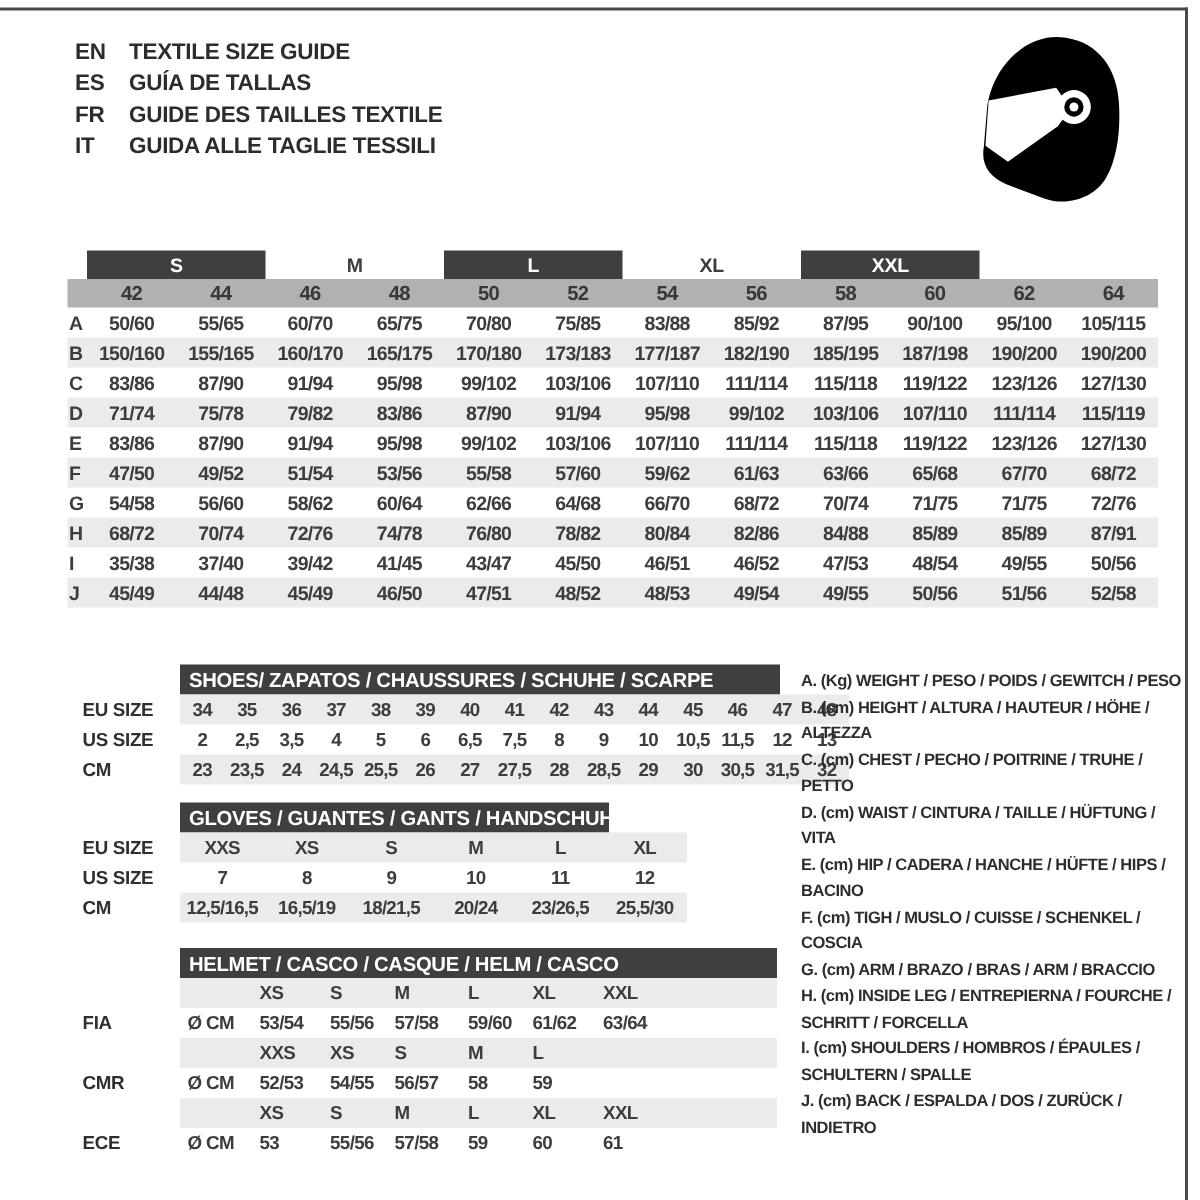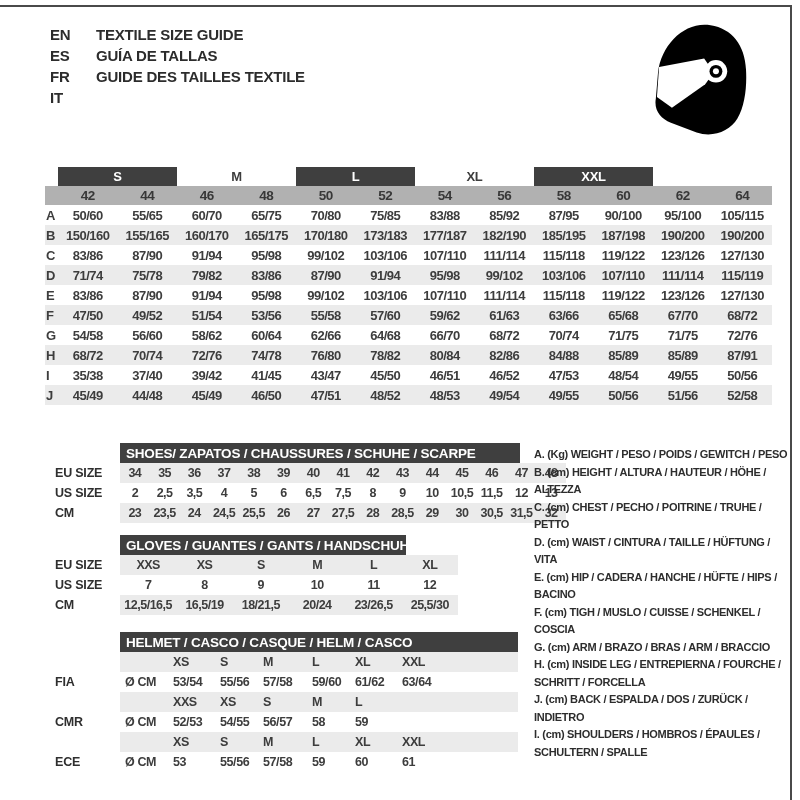--- a/index.html
+++ b/index.html
@@ -5,21 +5,21 @@
   html,body { margin:0; padding:0; background:#fff; }
   .page {
     position:relative; width:800px; height:800px; background:#ffffff;
     font-family:"Liberation Sans", sans-serif; color:#3d3d3d; overflow:hidden;
   }
   .border-top { position:absolute; top:5px; left:0; width:792px; height:2px; background:#4a4a4a; }
   .border-right { position:absolute; top:5px; left:790px; width:2px; height:795px; background:#4a4a4a; }
 
   
   .languages { position:absolute; left:50px; top:24px; }
-  .lang-row { display:flex; height:21px; align-items:center; font-weight:bold; font-size:15px; color:#2c2c2c; letter-spacing:-0.2px;gap:10px; }
+  .lang-row { display:flex; height:21px; align-items:center; font-weight:bold; font-size:15px; color:#2c2c2c; letter-spacing:-0.2px; }
   .lang-code { width:36px; }
 
   .helmet-icon { position:absolute; left:648px; top:22px; width:108px; height:118px; }
 
   
   .textile { position:absolute; left:45px; top:167px; width:727px; }
   .tgrid { display:grid; grid-template-columns:13px repeat(12, 1fr); }
   .size-bar { height:19px; }
   .size-label { display:flex; align-items:center; justify-content:center; font-weight:bold; font-size:13px; color:#3d3d3d; letter-spacing:-0.2px; }
   .size-label.dark { background:var(--dark,#3f3f3f); color:#fff; }
@@ -69,20 +69,21 @@
       <div class="lang-row">
         <div class="lang-code">ES</div>
         <div class="lang-label">GUÍA DE TALLAS</div>
       </div>
       <div class="lang-row">
         <div class="lang-code">FR</div>
         <div class="lang-label">GUIDE DES TAILLES TEXTILE</div>
       </div>
       <div class="lang-row">
         <div class="lang-code">IT</div>
+        <div class="lang-label">GUIDA ALLE TAGLIE TESSILI</div>
       </div>
     </div>
 
   <div class="helmet-icon">
     <svg viewBox="0 0 100 110" width="108" height="118" aria-hidden="true">
       <path fill="#000" d="M58 3 C78 6 90 22 91 44 C92 60 90 78 83 90 C76 102 60 108 45 103 L21 94 C11 90 5 82 7 71 L9 47 C12 21 34 -1 58 3 Z"></path>
       <polygon fill="#fff" points="10,42 52,34 61,47 53,58 22,80 8,70"></polygon>
       <circle cx="63" cy="46" r="10.5" fill="#fff"></circle>
       <circle cx="63" cy="46" r="6" fill="#000"></circle>
       <circle cx="63" cy="46" r="2.8" fill="#fff"></circle>
@@ -452,17 +453,17 @@
   <div class="legend">
       <div class="legend-item">A. (Kg) WEIGHT / PESO / POIDS / GEWITCH / PESO</div>
       <div class="legend-item">B. (cm) HEIGHT / ALTURA / HAUTEUR / HÖHE / ALTEZZA</div>
       <div class="legend-item">C. (cm) CHEST / PECHO / POITRINE / TRUHE / PETTO</div>
       <div class="legend-item">D. (cm) WAIST / CINTURA / TAILLE / HÜFTUNG / VITA</div>
       <div class="legend-item">E. (cm) HIP / CADERA / HANCHE / HÜFTE / HIPS /  BACINO</div>
       <div class="legend-item">F. (cm) TIGH / MUSLO / CUISSE / SCHENKEL / COSCIA</div>
       <div class="legend-item">G. (cm) ARM  / BRAZO / BRAS / ARM / BRACCIO</div>
       <div class="legend-item">H. (cm) INSIDE LEG / ENTREPIERNA / FOURCHE /
 SCHRITT / FORCELLA</div>
-      <div class="legend-item">J. (cm) BACK / ESPALDA / DOS / ZURÜCK / INDIETRO</div>
       <div class="legend-item">I.  (cm) SHOULDERS / HOMBROS / ÉPAULES /
 SCHULTERN / SPALLE</div>
+      <div class="legend-item">J. (cm) BACK / ESPALDA / DOS / ZURÜCK / INDIETRO</div>
     </div>
 </div>
 
 </body></html>

